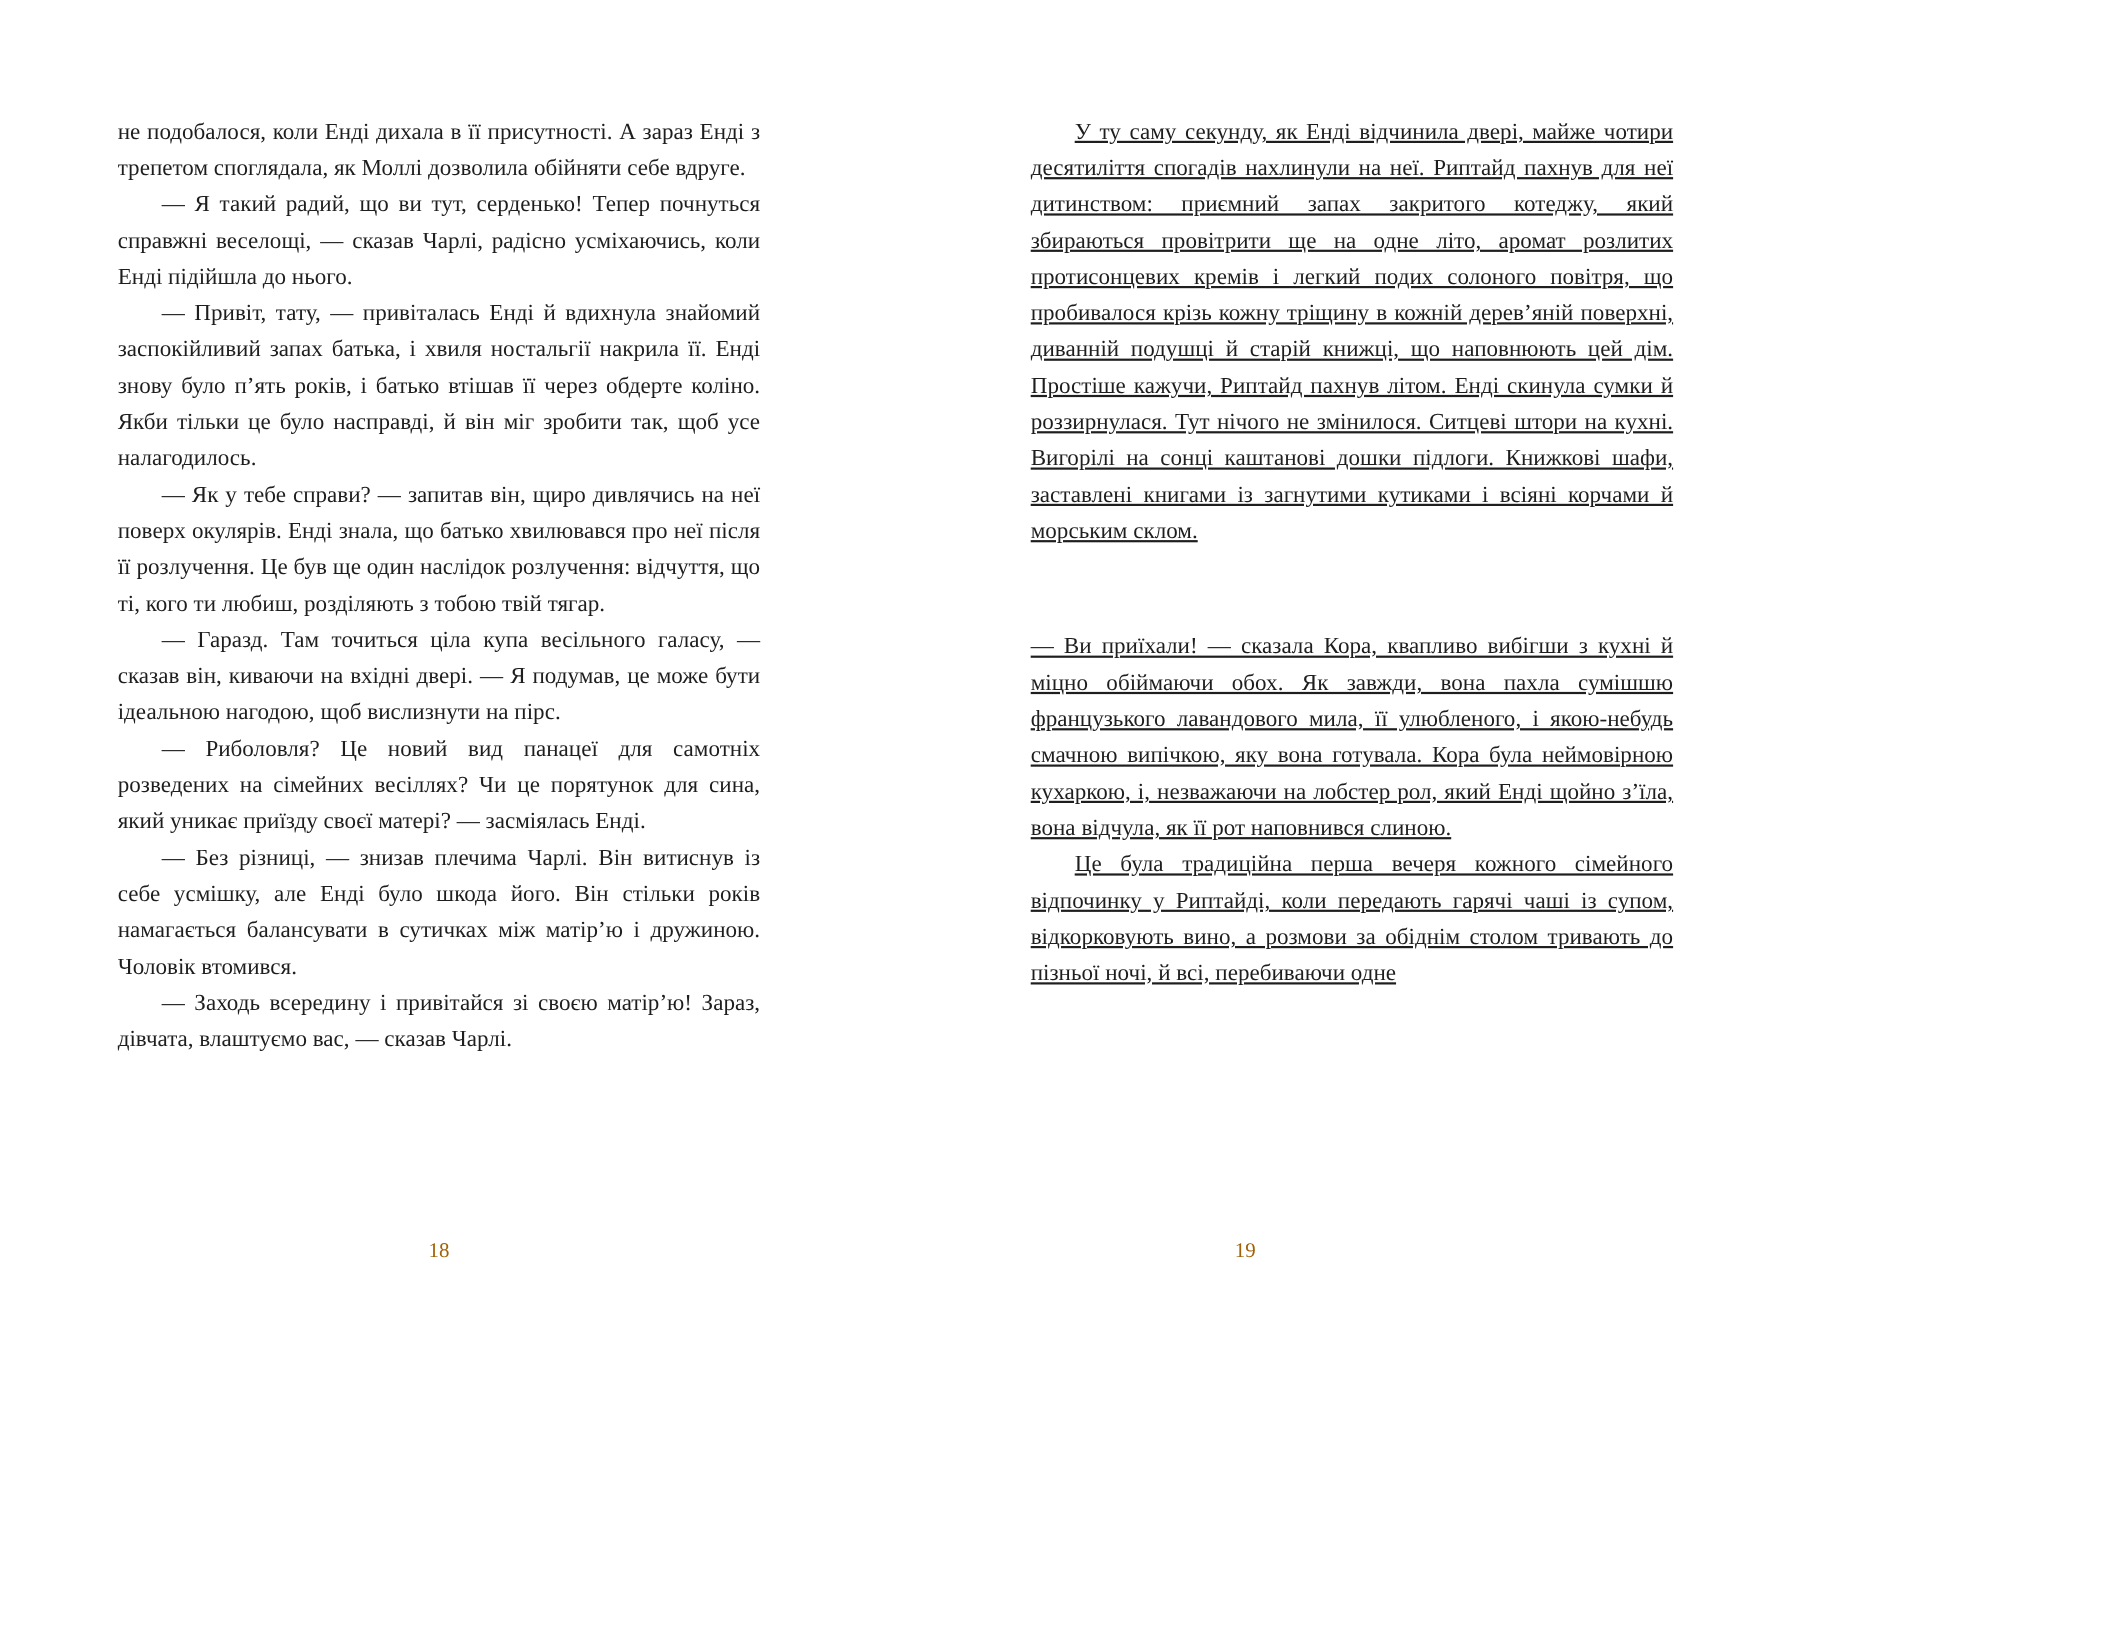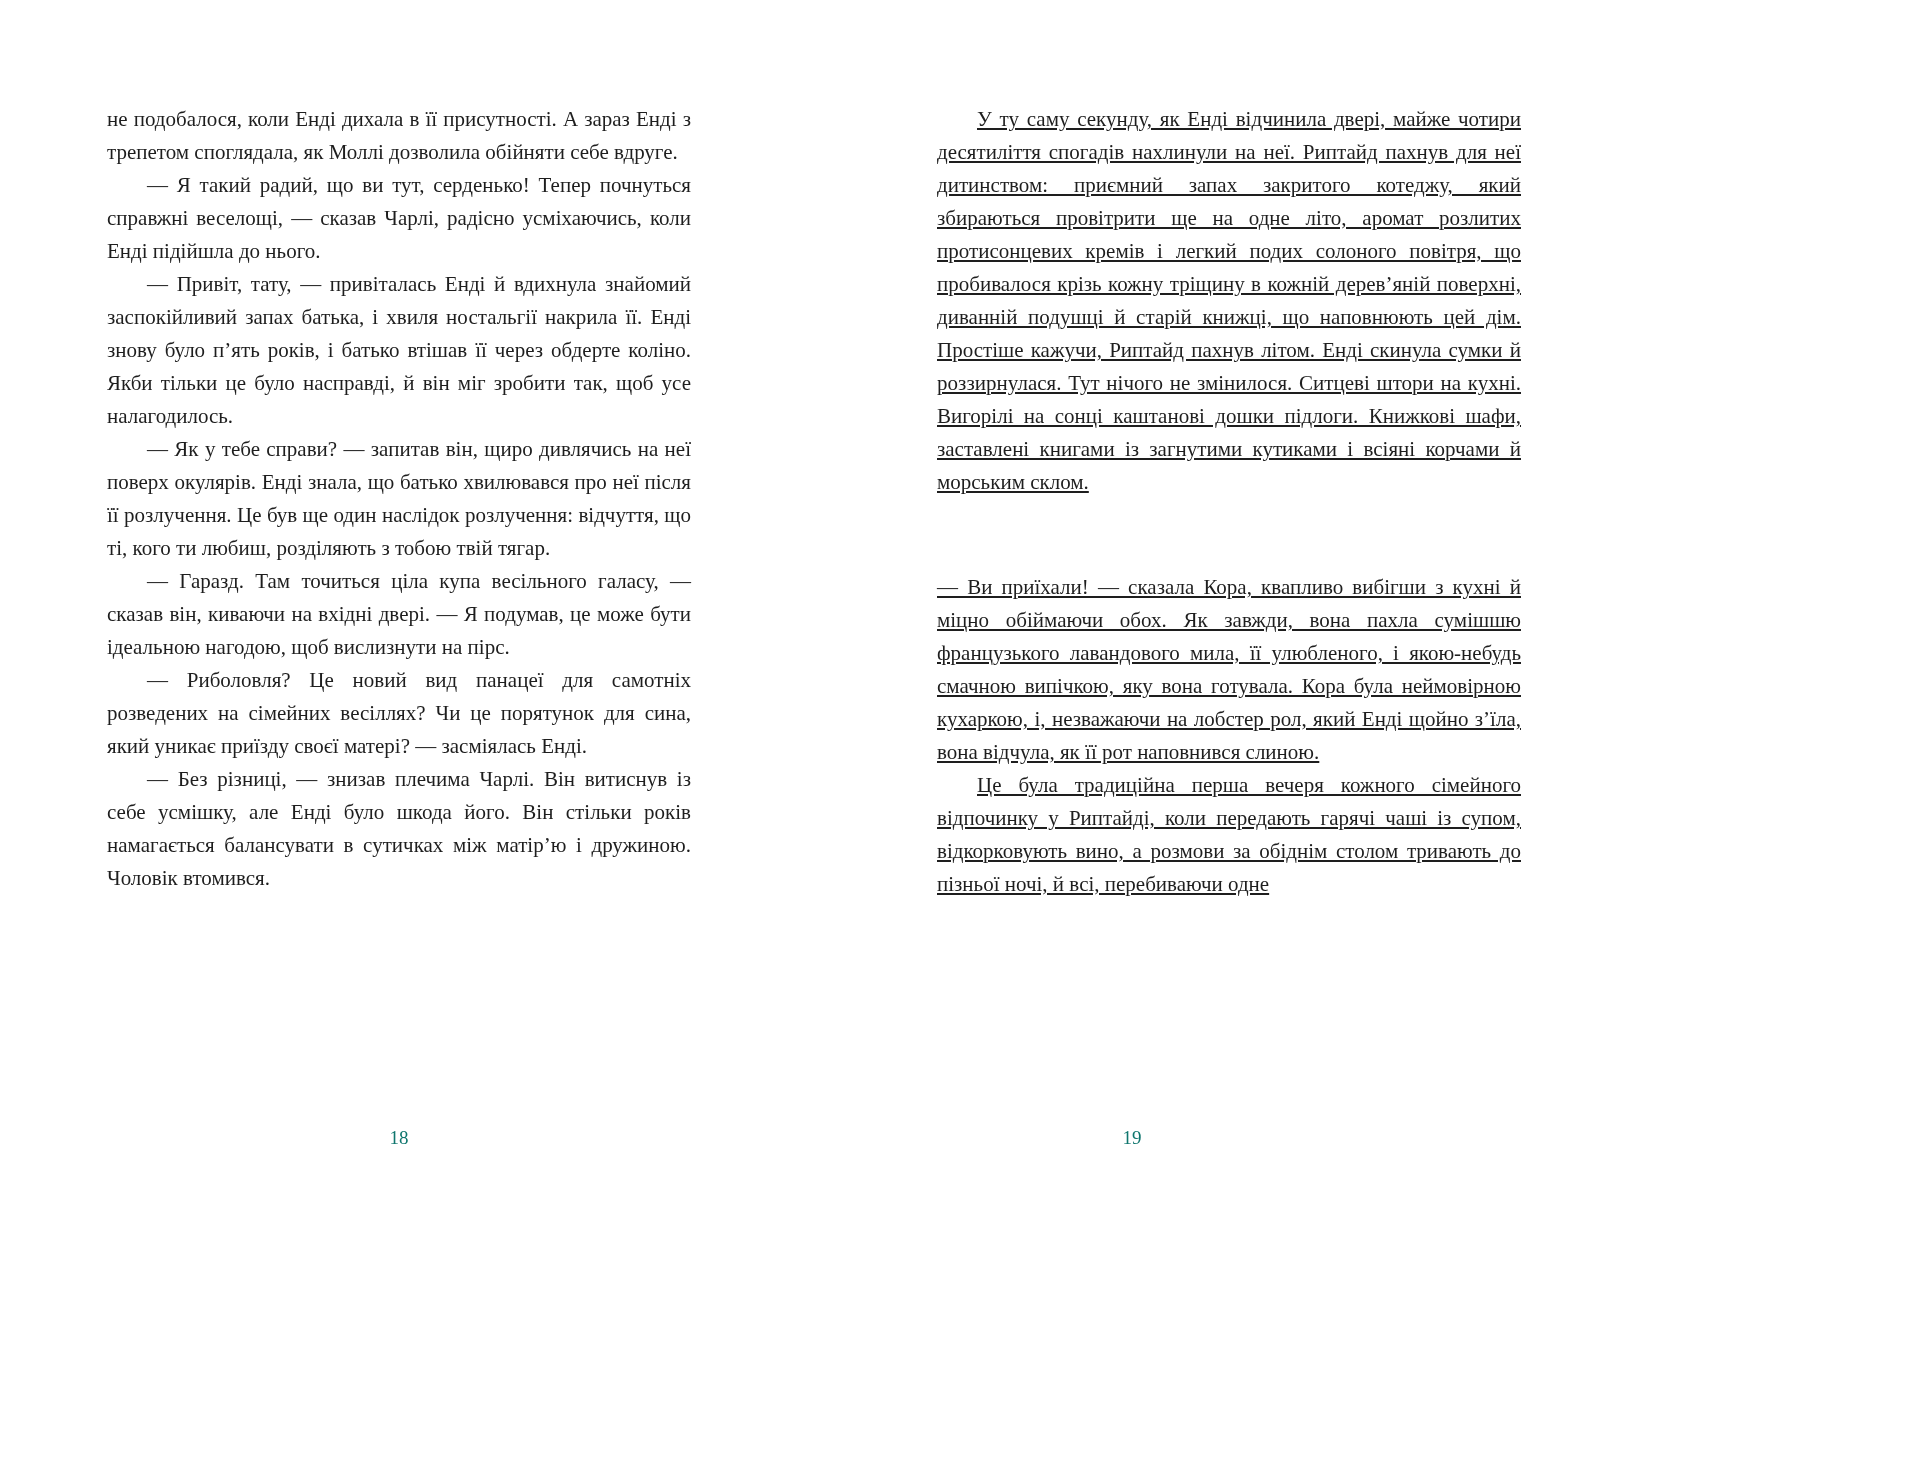--- a/index.html
+++ b/index.html
@@ -35,38 +35,39 @@
     }
     .page-text p.no-indent { text-indent: 0; }
     .page-text p.scene-break { margin-top: 72px; }
     .page-number {
       position: absolute;
       top: 1126px;
       width: 584px;
       text-align: center;
       font-size: 19px;
       line-height: 24px;
-      color: #0f766e;
+      color: #a16207;
     }
     .page-number.left  { left: 107px; }
     .page-number.right { left: 840px; }
   </style>
 </head>
 <body>
 
 <main class="spread">
 
   <section class="page-text left">
     <p class="no-indent">не подобалося, коли Енді дихала в її присутності. А зараз Енді з трепетом споглядала, як Моллі дозволила обійняти себе вдруге.</p>
     <p>— Я такий радий, що ви тут, серденько! Тепер почнуться справжні веселощі, — сказав Чарлі, радісно усміхаючись, коли Енді підійшла до нього.</p>
     <p>— Привіт, тату, — привіталась Енді й вдихнула знайомий заспокійливий запах батька, і хвиля ностальгії накрила її. Енді знову було п’ять років, і батько втішав її через обдерте коліно. Якби тільки це було насправді, й він міг зробити так, щоб усе налагодилось.</p>
     <p>— Як у тебе справи? — запитав він, щиро дивлячись на неї поверх окулярів. Енді знала, що батько хвилювався про неї після її розлучення. Це був ще один наслідок розлучення: відчуття, що ті, кого ти любиш, розділяють з тобою твій тягар.</p>
     <p>— Гаразд. Там точиться ціла купа весільного галасу, — сказав він, киваючи на вхідні двері. — Я подумав, це може бути ідеальною нагодою, щоб вислизнути на пірс.</p>
     <p>— Риболовля? Це новий вид панацеї для самотніх розведених на сімейних весіллях? Чи це порятунок для сина, який уникає приїзду своєї матері? — засміялась Енді.</p>
     <p>— Без різниці, — знизав плечима Чарлі. Він витиснув із себе усмішку, але Енді було шкода його. Він стільки років намагається балансувати в сутичках між матір’ю і дружиною. Чоловік втомився.</p>
+    <p>— Заходь всередину і привітайся зі своєю матір’ю! Зараз, дівчата, влаштуємо вас, — сказав Чарлі.</p>
   </section>
 
   <div class="page-number left">18</div>
 
   <section class="page-text right">
     <p>У ту саму секунду, як Енді відчинила двері, майже чотири десятиліття спогадів нахлинули на неї. Риптайд пахнув для неї дитинством: приємний запах закритого котеджу, який збираються провітрити ще на одне літо, аромат розлитих протисонцевих кремів і легкий подих солоного повітря, що пробивалося крізь кожну тріщину в кожній дерев’яній поверхні, диванній подушці й старій книжці, що наповнюють цей дім. Простіше кажучи, Риптайд пахнув літом. Енді скинула сумки й роззирнулася. Тут нічого не змінилося. Ситцеві штори на кухні. Вигорілі на сонці каштанові дошки підлоги. Книжкові шафи, заставлені книгами із загнутими кутиками і всіяні корчами й морським склом.</p>
     <p class="no-indent scene-break">— Ви приїхали! — сказала Кора, квапливо вибігши з кухні й міцно обіймаючи обох. Як завжди, вона пахла сумішшю французького лавандового мила, її улюбленого, і якою-небудь смачною випічкою, яку вона готувала. Кора була неймовірною кухаркою, і, незважаючи на лобстер рол, який Енді щойно з’їла, вона відчула, як її рот наповнився слиною.</p>
     <p>Це була традиційна перша вечеря кожного сімейного відпочинку у Риптайді, коли передають гарячі чаші із супом, відкорковують вино, а розмови за обіднім столом тривають до пізньої ночі, й всі, перебиваючи одне</p>
   </section>
 

